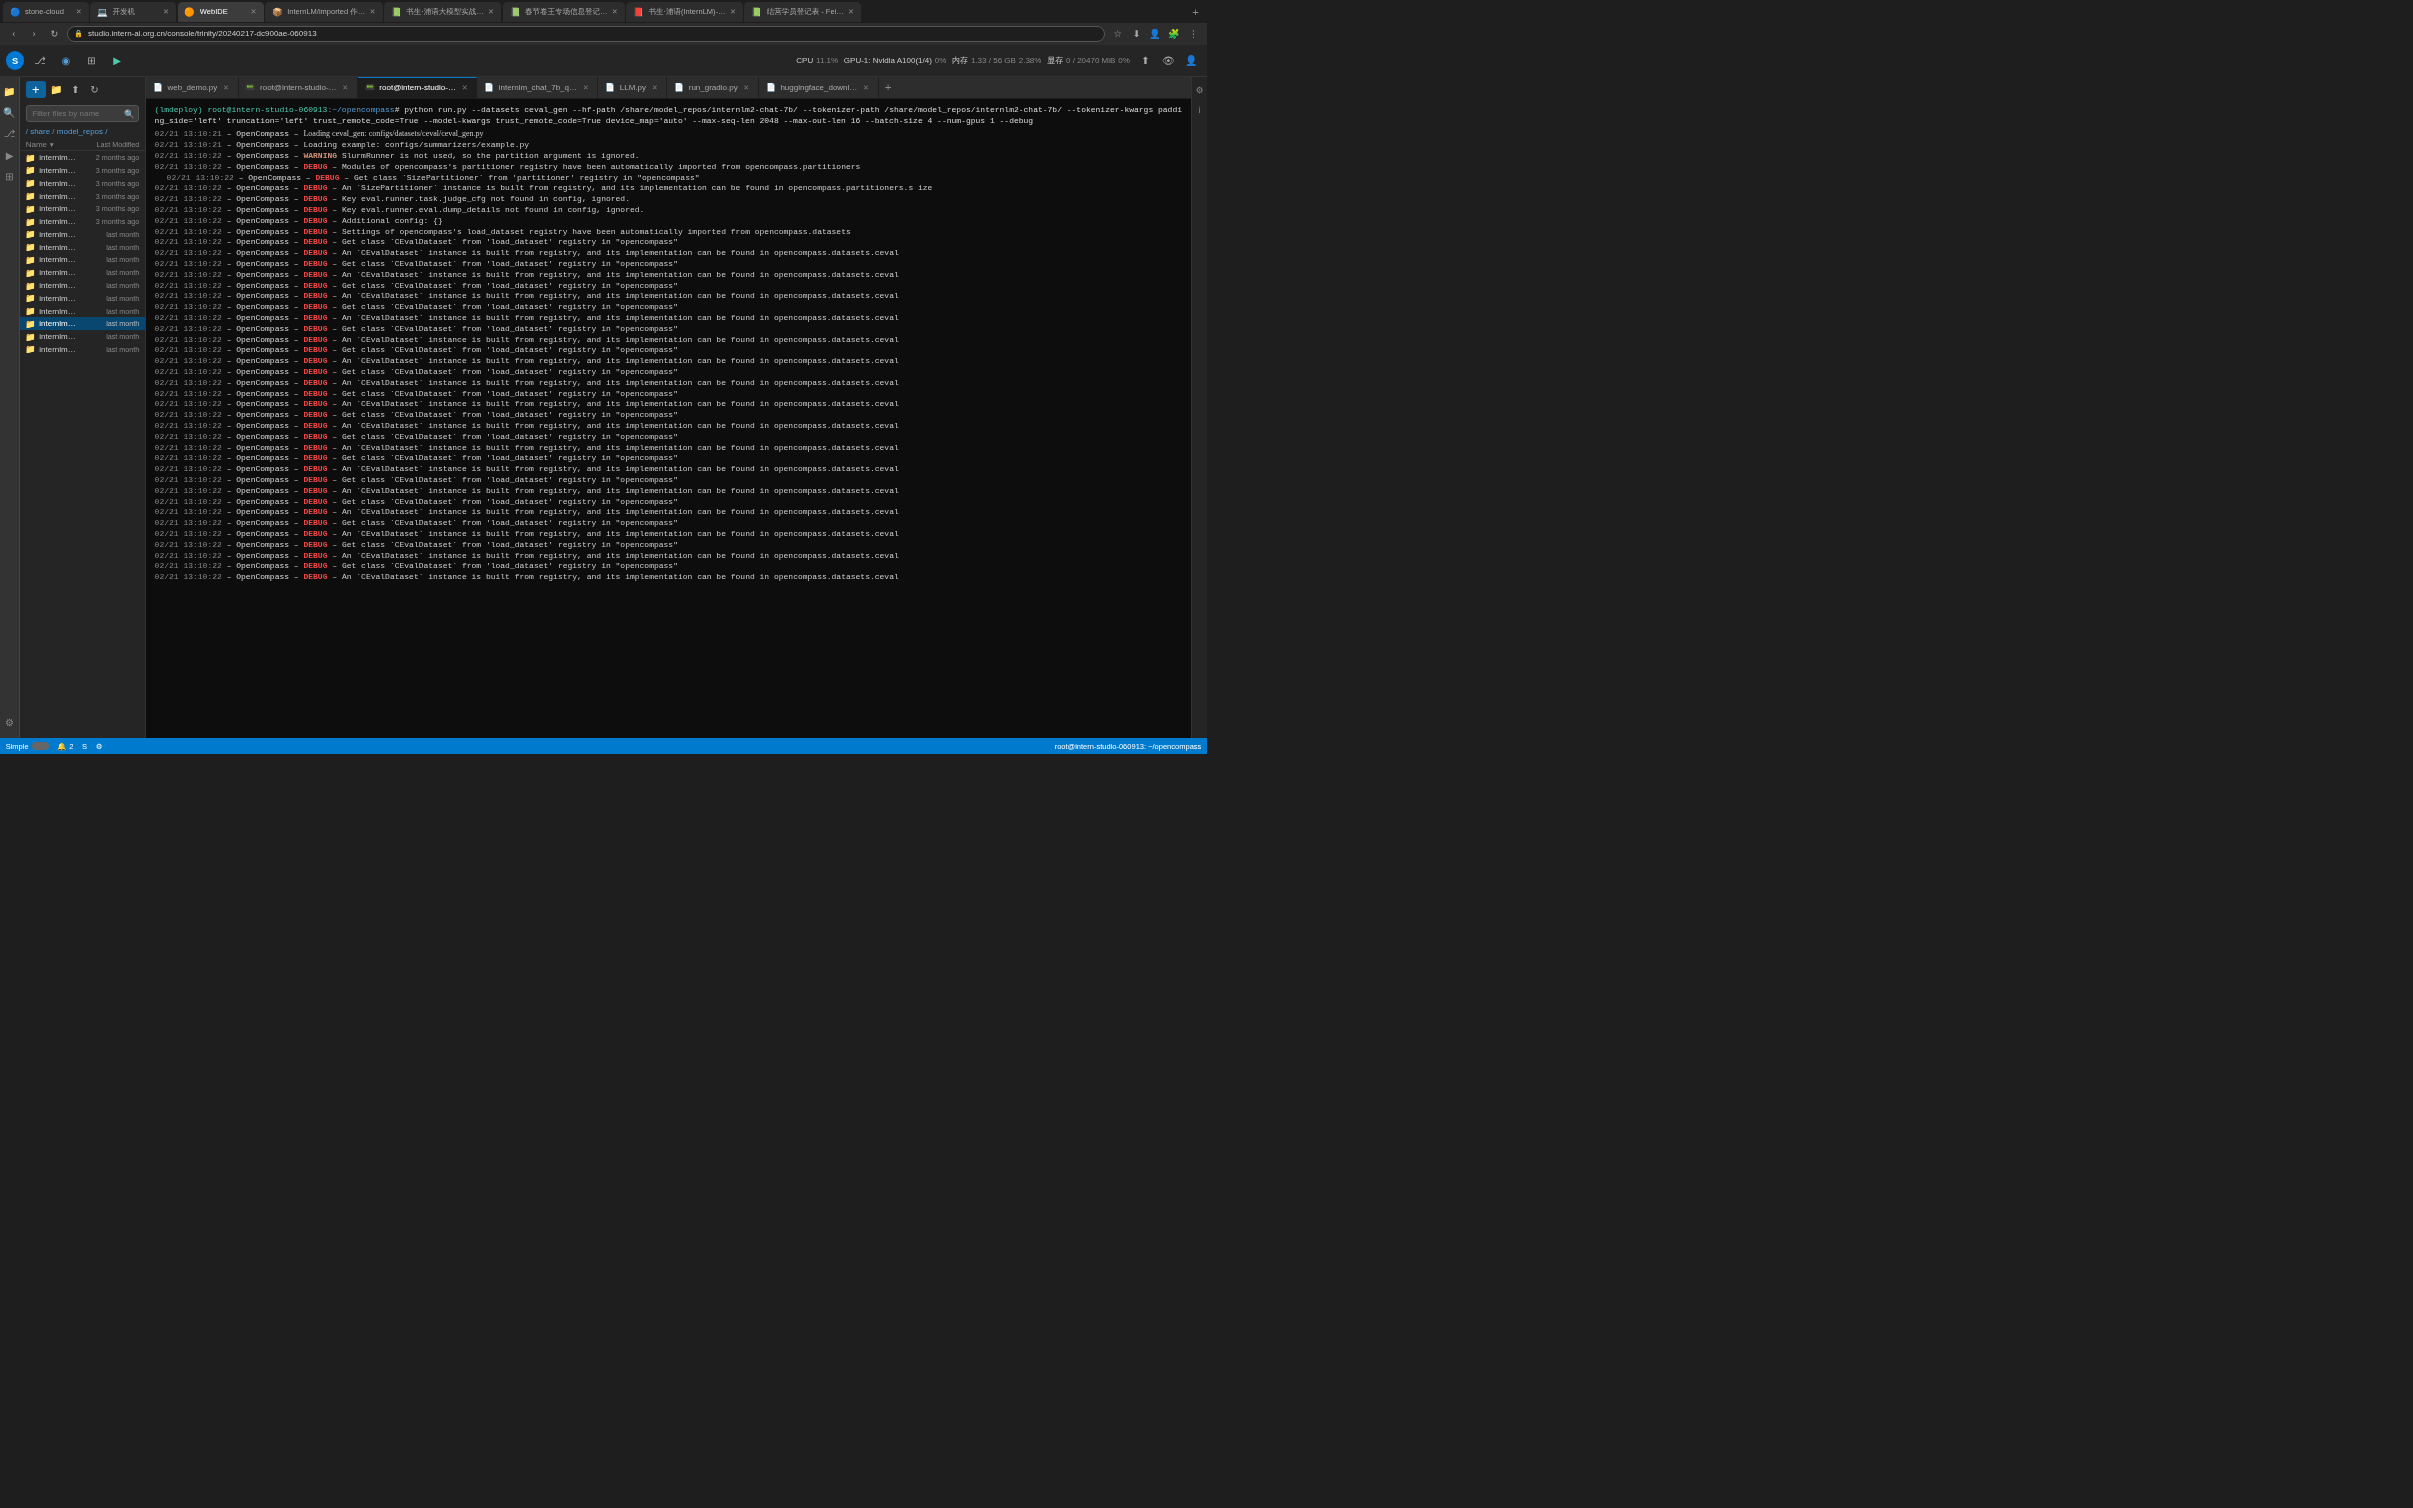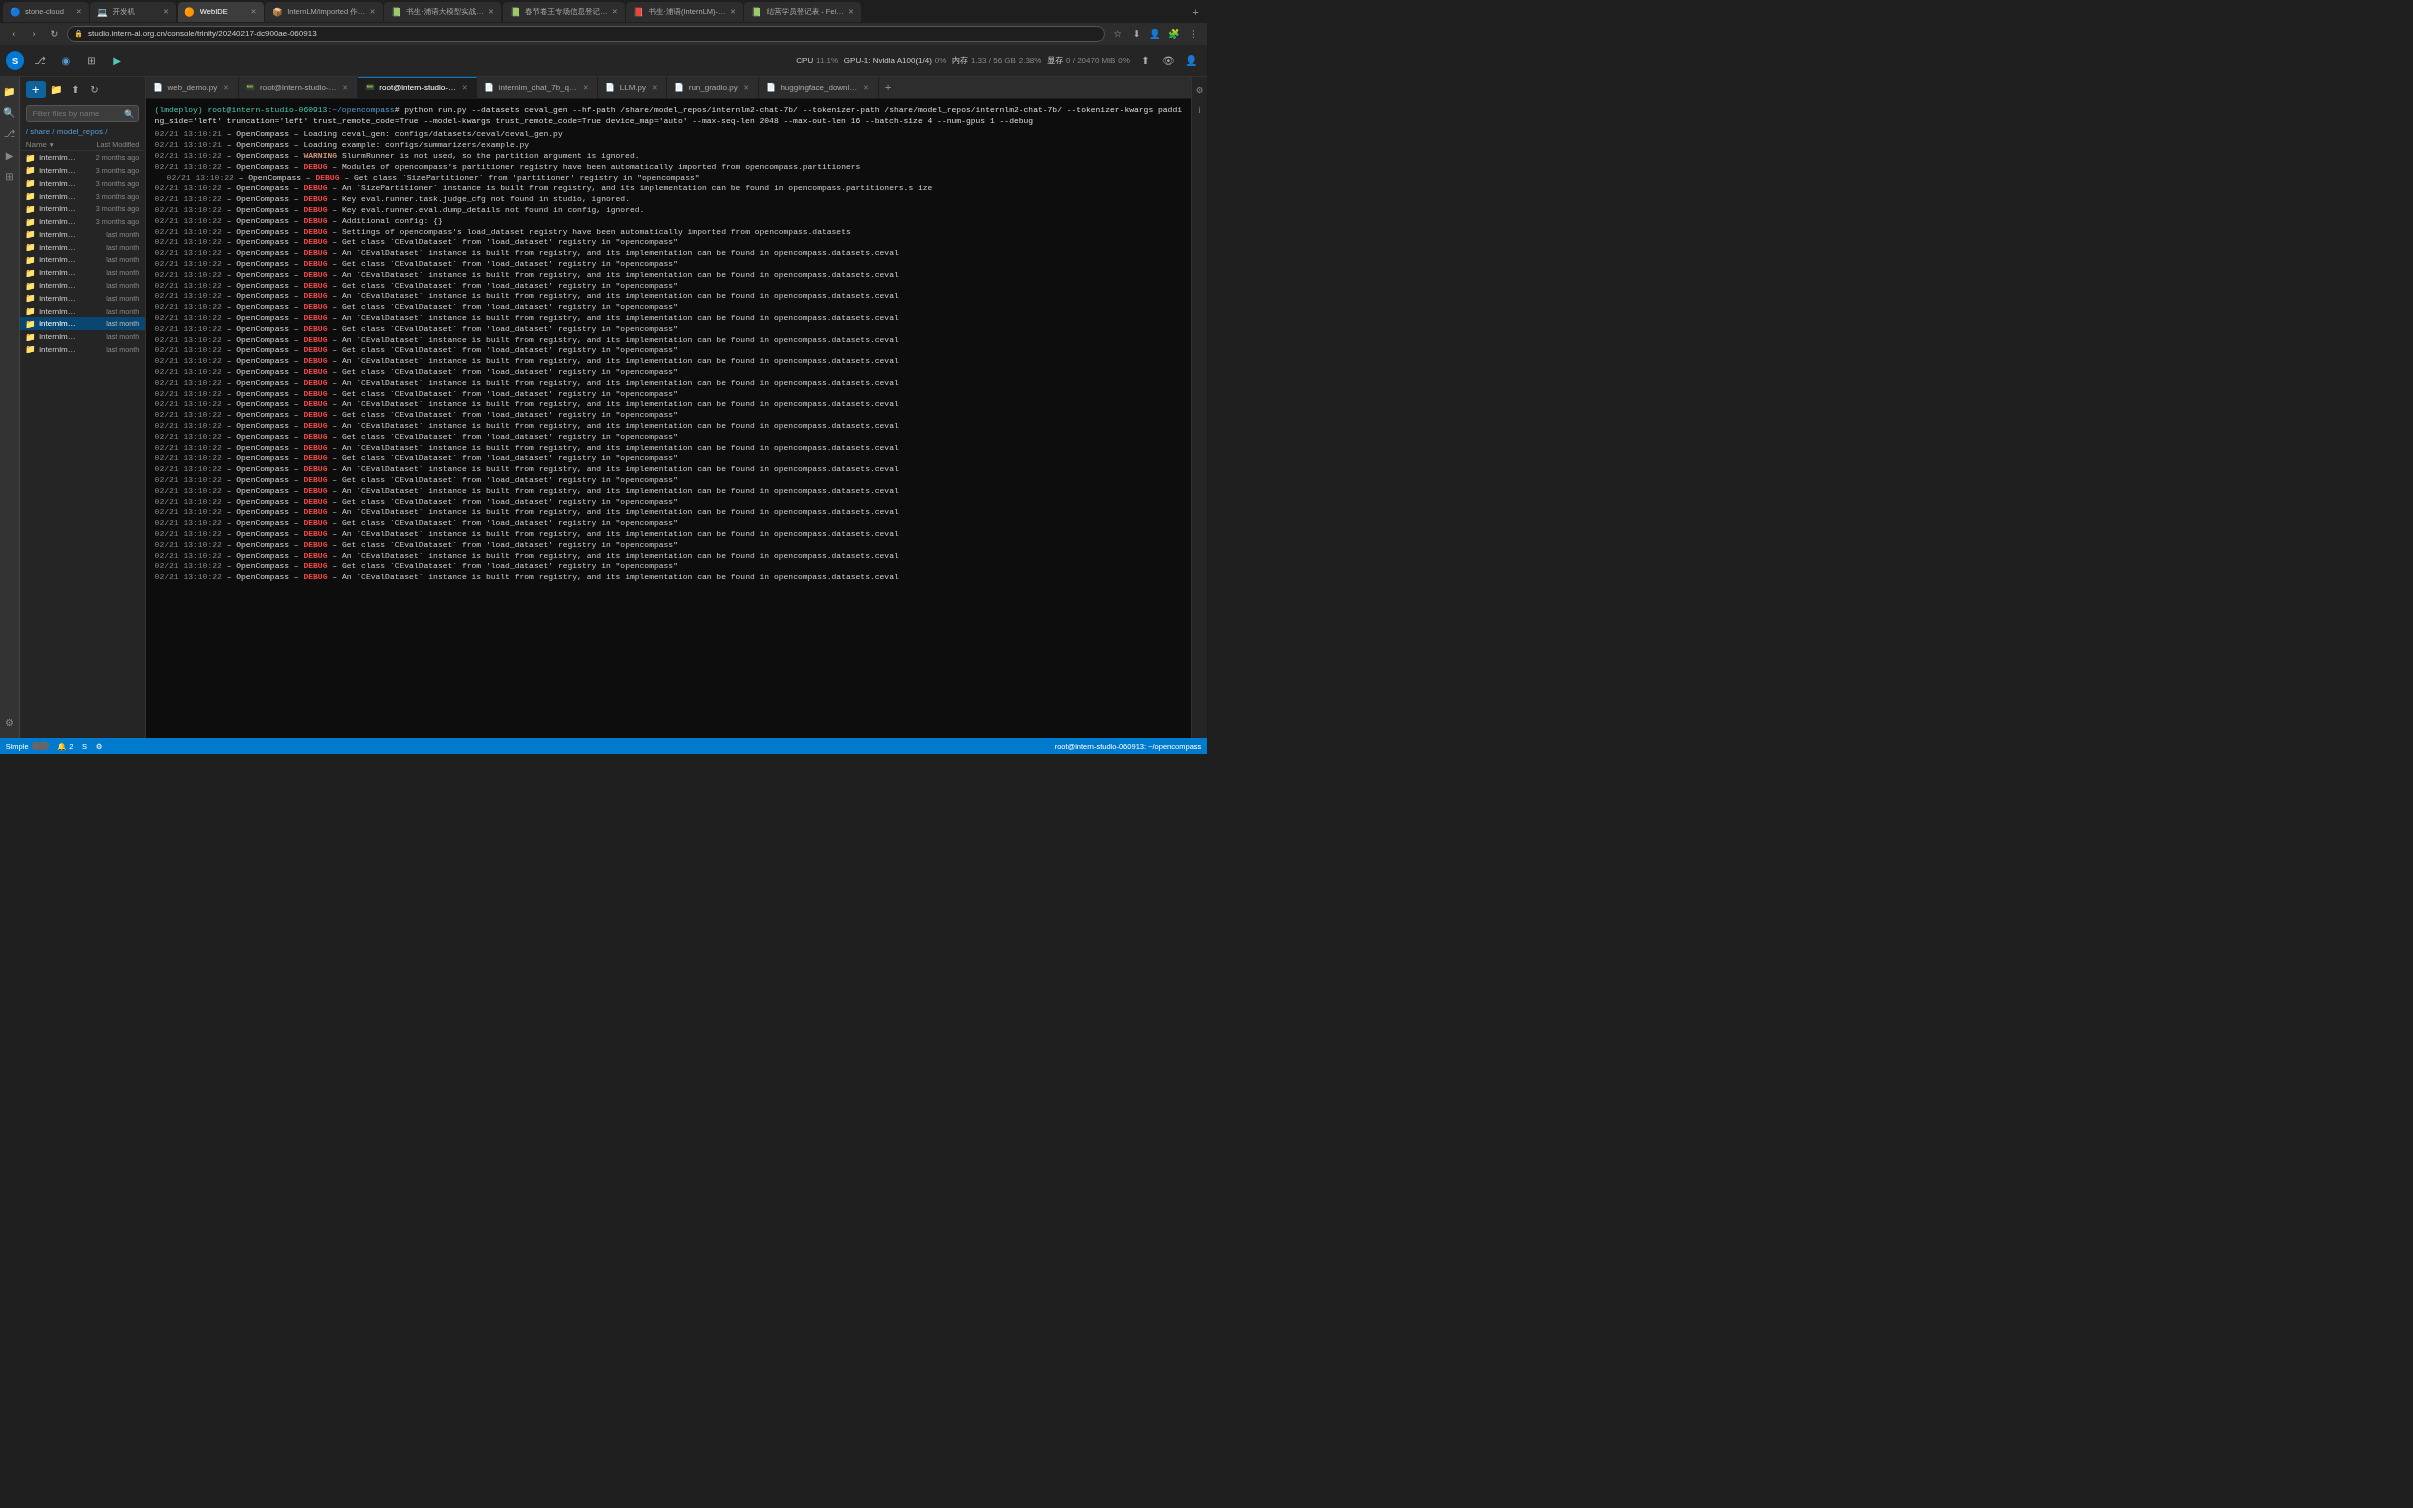--- a/index.html
+++ b/index.html
@@ -702,27 +702,27 @@
           <div class="editor-tab">
             <span class="editor-tab-icon">📄</span>
     <span>huggingface_downl…</span>
     <span class="tab-close">✕</span>
           </div>
           <div class="add-tab-btn">+</div>
         </div>
 
       <div class="terminal" id="terminal-content">
       <div style="margin-bottom: 2.9px; white-space: pre-wrap; word-break: break-all;"><span style="color:#4ec9b0;">(lmdeploy) root@intern-studio-060913</span><span style="color:#888;">:</span><span style="color:#569cd6;">~/opencompass</span><span style="color:#dcdcdc;"># python run.py --datasets ceval_gen --hf-path /share/model_repos/internlm2-chat-7b/ --tokenizer-path /share/model_repos/internlm2-chat-7b/ --tokenizer-kwargs padding_side='left' truncation='left' trust_remote_code=True --model-kwargs trust_remote_code=True device_map='auto' --max-seq-len 2048 --max-out-len 16 --batch-size 4 --num-gpus 1 --debug</span></div>
-          <div style="white-space: pre-wrap; word-break: break-all; line-height: 1.35;"><span style="color:#888;">02/21 13:10:21</span> <span style="color:#dcdcdc;">– OpenCompass –</span> <span style="color:#ccc;">Loading ceval_gen: configs/datasets/ceval/ceval_gen.py</span></div>
+          <div style="white-space: pre-wrap; word-break: break-all; line-height: 1.35;"><span style="color:#888;">02/21 13:10:21</span> <span style="color:#dcdcdc;">– OpenCompass –</span> <span style="color:#ccc;font-family:Liberation Serif, serif;">Loading ceval_gen: configs/datasets/ceval/ceval_gen.py</span></div>
           <div style="white-space: pre-wrap; word-break: break-all; line-height: 1.35;"><span style="color:#888;">02/21 13:10:21</span> <span style="color:#dcdcdc;">– OpenCompass –</span> <span style="color:#ccc;">Loading example: configs/summarizers/example.py</span></div>
           <div style="white-space: pre-wrap; word-break: break-all; line-height: 1.35;"><span style="color:#888;">02/21 13:10:22</span> <span style="color:#dcdcdc;">– OpenCompass –</span> <span style="color:#ce9178;font-weight:bold;">WARNING</span> <span style="color:#ccc;">SlurmRunner is not used, so the partition argument is ignored.</span></div>
           <div style="white-space: pre-wrap; word-break: break-all; line-height: 1.35;"><span style="color:#888;">02/21 13:10:22</span> <span style="color:#dcdcdc;">– OpenCompass –</span> <span style="color:#f44747;font-weight:bold;">DEBUG</span> <span style="color:#ccc;">– Modules of opencompass's partitioner registry have been automatically imported from opencompass.partitioners</span></div>
           <div style="white-space: pre-wrap; word-break: break-all; line-height: 1.35; margin-left: 12px;"><span style="color:#888;">02/21 13:10:22</span> <span style="color:#dcdcdc;">– OpenCompass –</span> <span style="color:#f44747;font-weight:bold;">DEBUG</span> <span style="color:#ccc;">– Get class `SizePartitioner` from 'partitioner' registry in "opencompass"</span></div>
           <div style="white-space: pre-wrap; word-break: break-all; line-height: 1.35;"><span style="color:#888;">02/21 13:10:22</span> <span style="color:#dcdcdc;">– OpenCompass –</span> <span style="color:#f44747;font-weight:bold;">DEBUG</span> <span style="color:#ccc;">– An `SizePartitioner` instance is built from registry, and its implementation can be found in opencompass.partitioners.s ize</span></div>
-          <div style="white-space: pre-wrap; word-break: break-all; line-height: 1.35;"><span style="color:#888;">02/21 13:10:22</span> <span style="color:#dcdcdc;">– OpenCompass –</span> <span style="color:#f44747;font-weight:bold;">DEBUG</span> <span style="color:#ccc;">– Key eval.runner.task.judge_cfg not found in studio, ignored.</span></div>
+          <div style="white-space: pre-wrap; word-break: break-all; line-height: 1.35;"><span style="color:#888;">02/21 13:10:22</span> <span style="color:#dcdcdc;">– OpenCompass –</span> <span style="color:#f44747;font-weight:bold;">DEBUG</span> <span style="color:#ccc;">– Key eval.runner.task.judge_cfg not found in config, ignored.</span></div>
           <div style="white-space: pre-wrap; word-break: break-all; line-height: 1.35;"><span style="color:#888;">02/21 13:10:22</span> <span style="color:#dcdcdc;">– OpenCompass –</span> <span style="color:#f44747;font-weight:bold;">DEBUG</span> <span style="color:#ccc;">– Key eval.runner.eval.dump_details not found in config, ignored.</span></div>
           <div style="white-space: pre-wrap; word-break: break-all; line-height: 1.35;"><span style="color:#888;">02/21 13:10:22</span> <span style="color:#dcdcdc;">– OpenCompass –</span> <span style="color:#f44747;font-weight:bold;">DEBUG</span> <span style="color:#ccc;">– Additional config: {}</span></div>
           <div style="white-space: pre-wrap; word-break: break-all; line-height: 1.35;"><span style="color:#888;">02/21 13:10:22</span> <span style="color:#dcdcdc;">– OpenCompass –</span> <span style="color:#f44747;font-weight:bold;">DEBUG</span> <span style="color:#ccc;">– Settings of opencompass's load_dataset registry have been automatically imported from opencompass.datasets</span></div>
           <div style="white-space: pre-wrap; word-break: break-all; line-height: 1.35;"><span style="color:#888;">02/21 13:10:22</span> <span style="color:#dcdcdc;">– OpenCompass –</span> <span style="color:#f44747;font-weight:bold;">DEBUG</span> <span style="color:#ccc;">– Get class `CEvalDataset` from 'load_dataset' registry in "opencompass"</span></div>
           <div style="white-space: pre-wrap; word-break: break-all; line-height: 1.35;"><span style="color:#888;">02/21 13:10:22</span> <span style="color:#dcdcdc;">– OpenCompass –</span> <span style="color:#f44747;font-weight:bold;">DEBUG</span> <span style="color:#ccc;">– An `CEvalDataset` instance is built from registry, and its implementation can be found in opencompass.datasets.ceval</span></div>
           <div style="white-space: pre-wrap; word-break: break-all; line-height: 1.35;"><span style="color:#888;">02/21 13:10:22</span> <span style="color:#dcdcdc;">– OpenCompass –</span> <span style="color:#f44747;font-weight:bold;">DEBUG</span> <span style="color:#ccc;">– Get class `CEvalDataset` from 'load_dataset' registry in "opencompass"</span></div>
           <div style="white-space: pre-wrap; word-break: break-all; line-height: 1.35;"><span style="color:#888;">02/21 13:10:22</span> <span style="color:#dcdcdc;">– OpenCompass –</span> <span style="color:#f44747;font-weight:bold;">DEBUG</span> <span style="color:#ccc;">– An `CEvalDataset` instance is built from registry, and its implementation can be found in opencompass.datasets.ceval</span></div>
           <div style="white-space: pre-wrap; word-break: break-all; line-height: 1.35;"><span style="color:#888;">02/21 13:10:22</span> <span style="color:#dcdcdc;">– OpenCompass –</span> <span style="color:#f44747;font-weight:bold;">DEBUG</span> <span style="color:#ccc;">– Get class `CEvalDataset` from 'load_dataset' registry in "opencompass"</span></div>
           <div style="white-space: pre-wrap; word-break: break-all; line-height: 1.35;"><span style="color:#888;">02/21 13:10:22</span> <span style="color:#dcdcdc;">– OpenCompass –</span> <span style="color:#f44747;font-weight:bold;">DEBUG</span> <span style="color:#ccc;">– An `CEvalDataset` instance is built from registry, and its implementation can be found in opencompass.datasets.ceval</span></div>
           <div style="white-space: pre-wrap; word-break: break-all; line-height: 1.35;"><span style="color:#888;">02/21 13:10:22</span> <span style="color:#dcdcdc;">– OpenCompass –</span> <span style="color:#f44747;font-weight:bold;">DEBUG</span> <span style="color:#ccc;">– Get class `CEvalDataset` from 'load_dataset' registry in "opencompass"</span></div>

